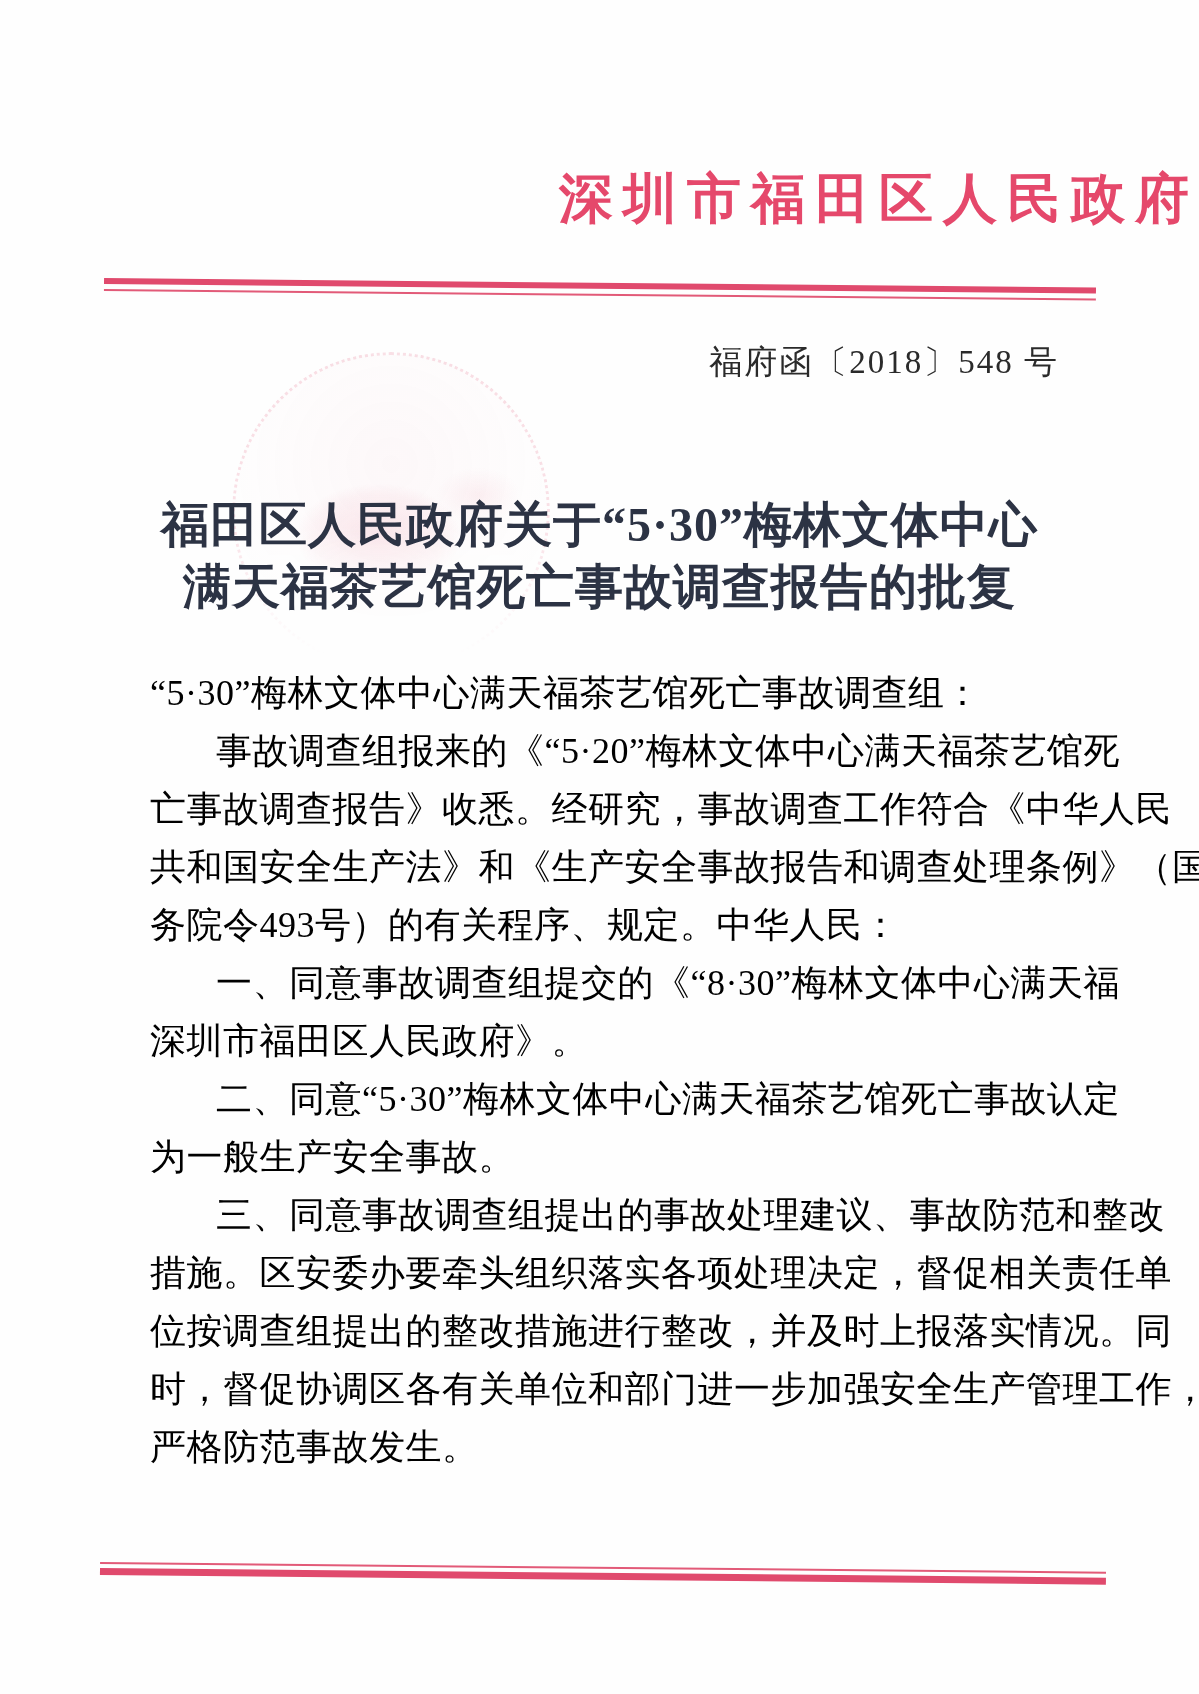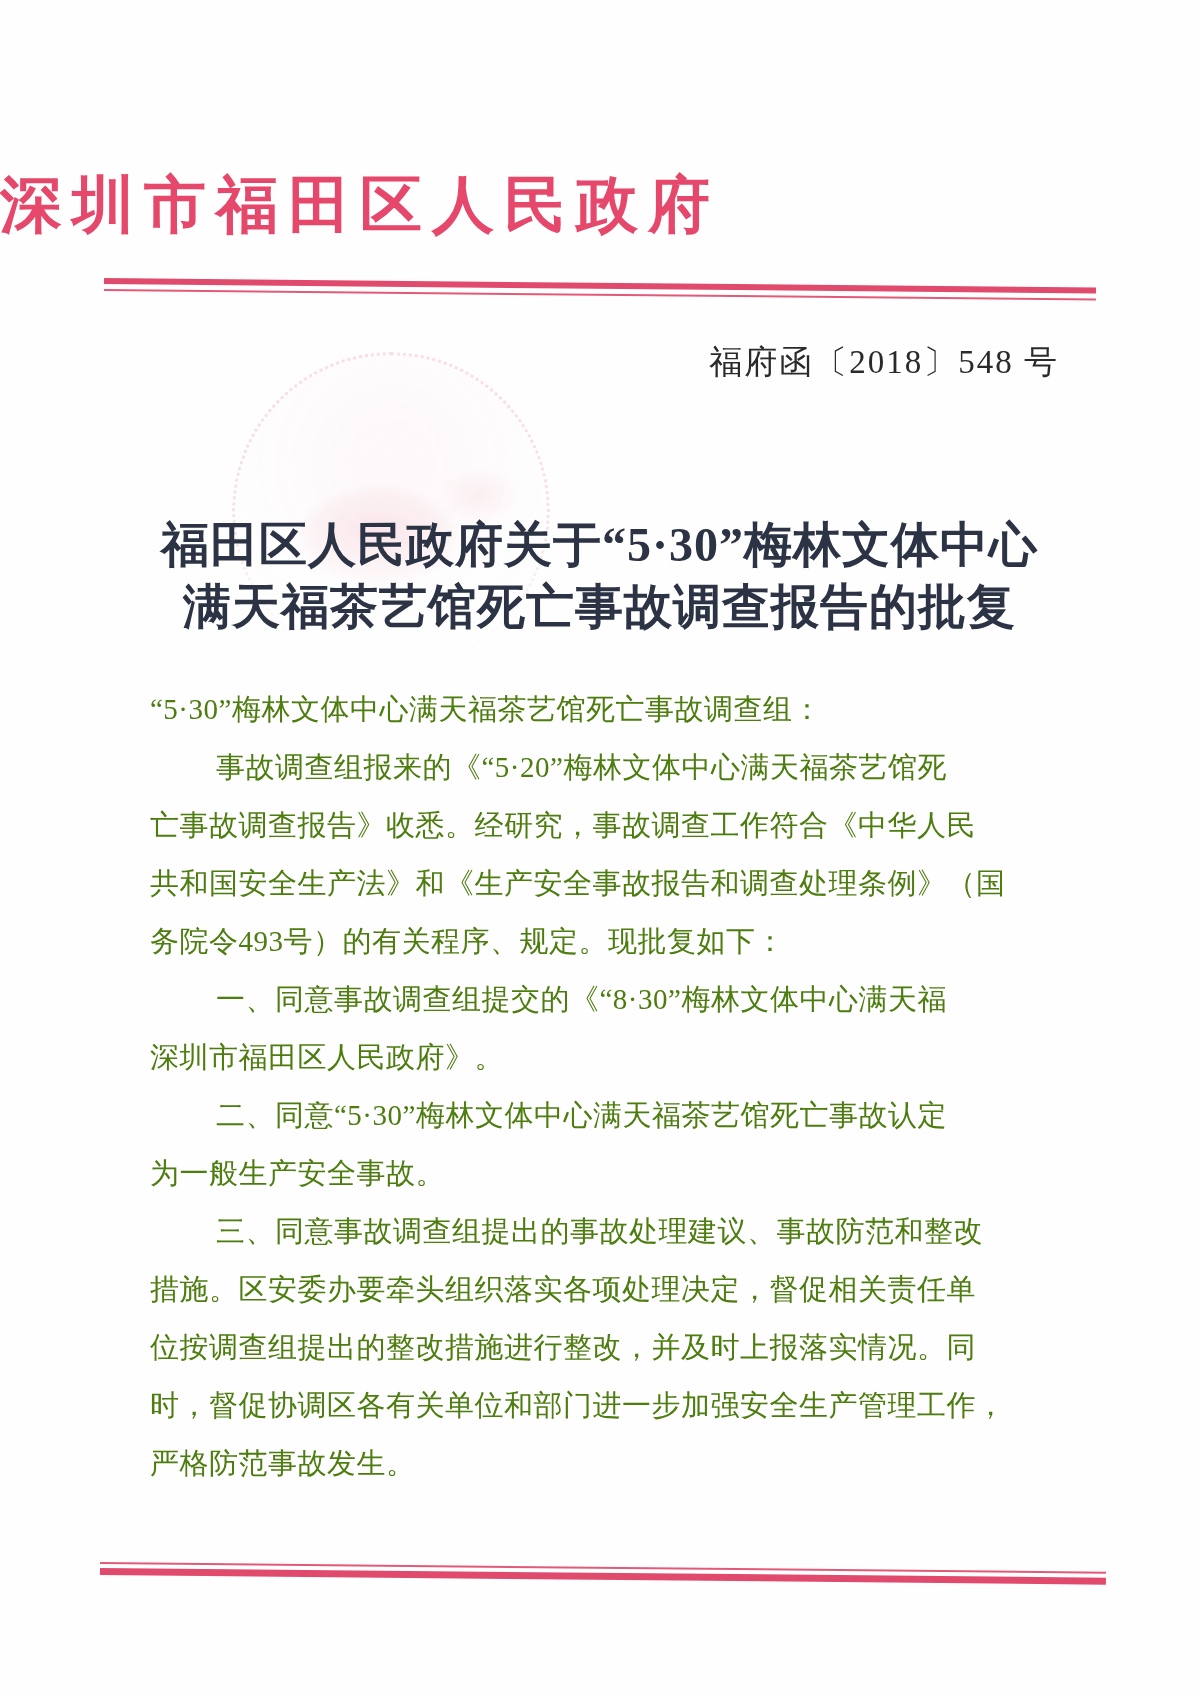--- a/index.html
+++ b/index.html
@@ -11,22 +11,22 @@
     overflow: hidden;
     font-family: "Liberation Serif", "DejaVu Serif", serif;
   }
 
   
   .letterhead {
     position: absolute;
     top: 163px;
     left: 0;
     width: 100%;
-    text-align: left;
-    font-size: 62px;
+    text-align: right;
+    font-size: 54px;
     font-weight: 700;
     color: #e5486b;
     letter-spacing: 10px;
     white-space: nowrap;
   }
 
   
   .header-rule {
     position: absolute;
     left: 104px;
@@ -73,32 +73,31 @@
     position: absolute;
     top: 494px;
     left: 0;
     width: 100%;
     text-align: center;
     font-weight: 700;
     font-size: 48px;
     line-height: 62px;
     color: #2c3344;
     letter-spacing: 1px;
-    margin-top: 20px;
   }
   .title .title-line { white-space: nowrap; }
 
   
   .body-text {
     position: absolute;
-    top: 680px;
+    top: 664px;
     left: 150px;
     width: 915px;
-    font-size: 29px;
-    color: #4d7c0f;
+    font-size: 36px;
+    color: #000000;
   }
   .bline {
     height: 58px;
     line-height: 58px;
     white-space: nowrap;
     letter-spacing: 0.5px;
   }
   .bline.indent { padding-left: 66px; }
 
   
@@ -134,21 +133,21 @@
   <div class="title">
     <div class="title-line">福田区人民政府关于“5·30”梅林文体中心</div>
     <div class="title-line">满天福茶艺馆死亡事故调查报告的批复</div>
   </div>
 
   <div class="body-text">
     <div class="bline">“5·30”梅林文体中心满天福茶艺馆死亡事故调查组：</div>
     <div class="bline indent">事故调查组报来的《“5·20”梅林文体中心满天福茶艺馆死</div>
     <div class="bline">亡事故调查报告》收悉。经研究，事故调查工作符合《中华人民</div>
     <div class="bline">共和国安全生产法》和《生产安全事故报告和调查处理条例》（国</div>
-    <div class="bline">务院令493号）的有关程序、规定。现批复如下：</div>
+    <div class="bline">务院令493号）的有关程序、规定。中华人民：</div>
     <div class="bline indent">一、同意事故调查组提交的《“8·30”梅林文体中心满天福</div>
     <div class="bline">深圳市福田区人民政府》。</div>
     <div class="bline indent">二、同意“5·30”梅林文体中心满天福茶艺馆死亡事故认定</div>
     <div class="bline">为一般生产安全事故。</div>
     <div class="bline indent">三、同意事故调查组提出的事故处理建议、事故防范和整改</div>
     <div class="bline">措施。区安委办要牵头组织落实各项处理决定，督促相关责任单</div>
     <div class="bline">位按调查组提出的整改措施进行整改，并及时上报落实情况。同</div>
     <div class="bline">时，督促协调区各有关单位和部门进一步加强安全生产管理工作，</div>
     <div class="bline">严格防范事故发生。</div>
   </div>

